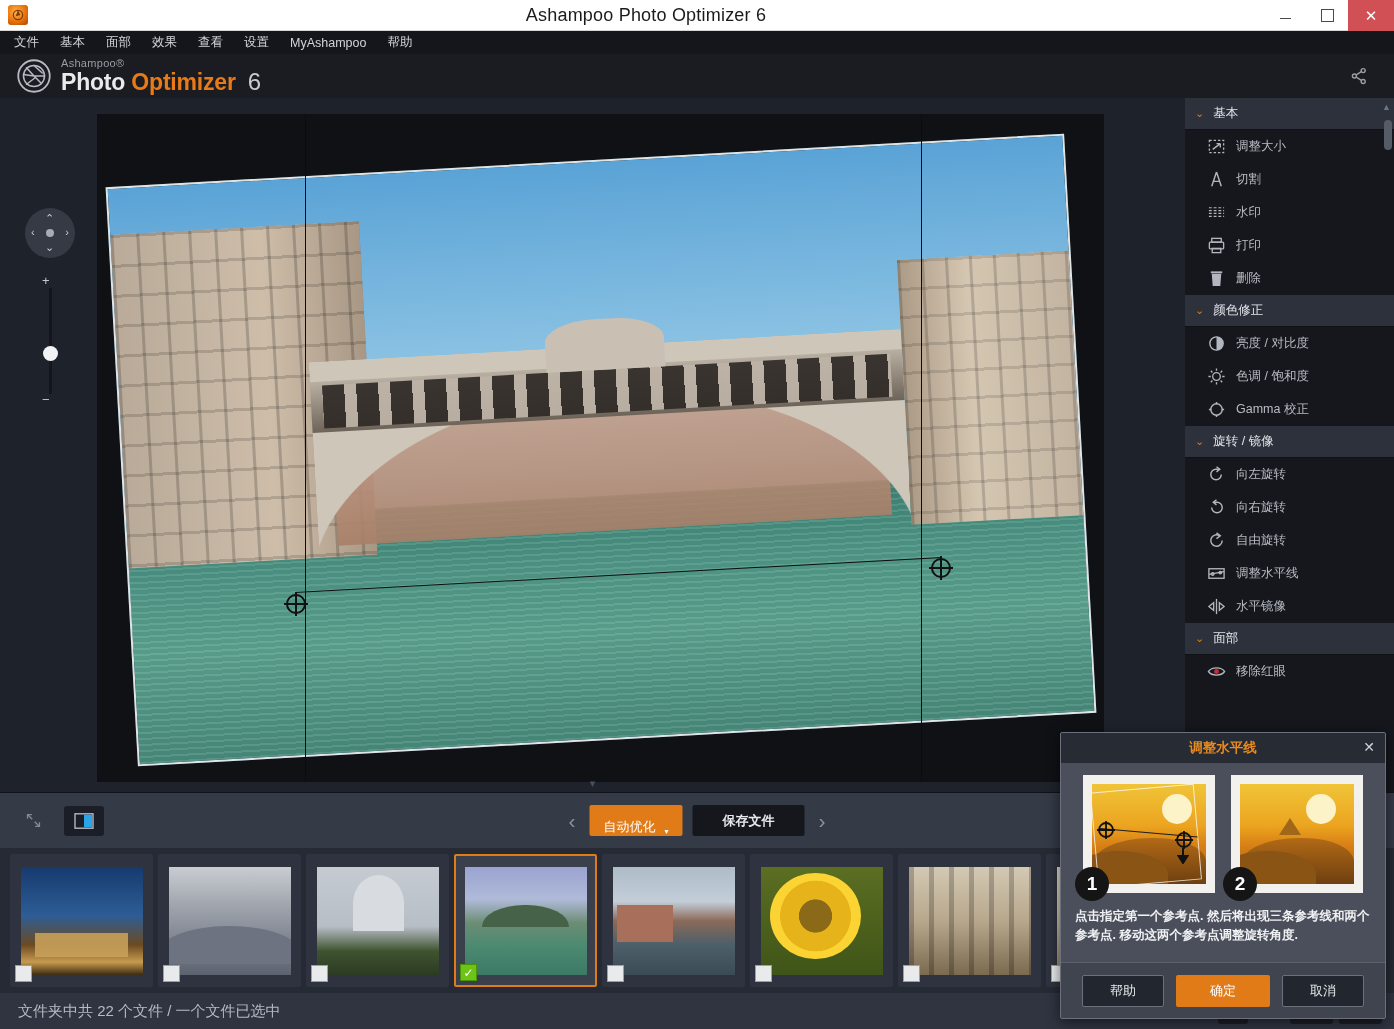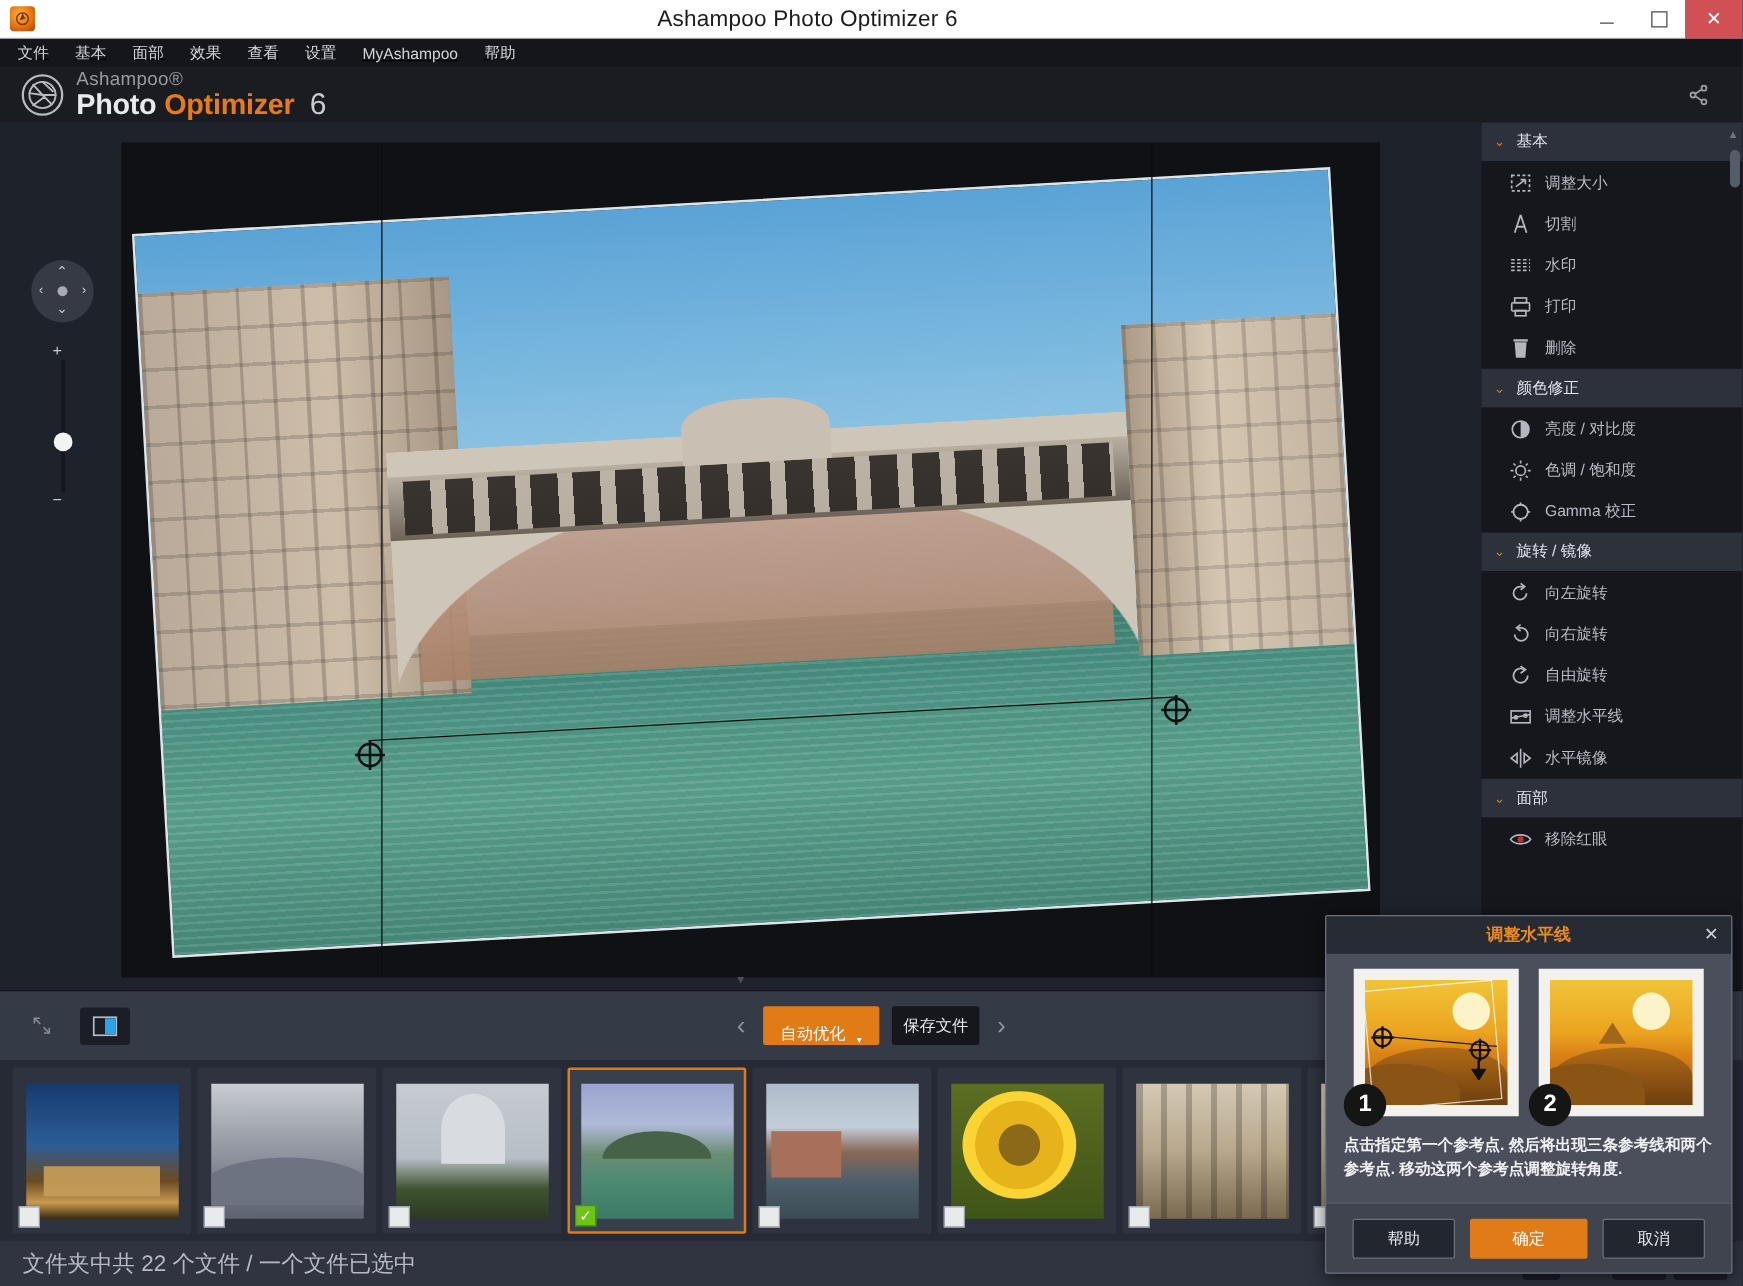--- a/index.html
+++ b/index.html
@@ -25,32 +25,32 @@
   .tb-btn { width:42px; height:31px; display:flex; align-items:center; justify-content:center;
     color:#4a4a4a; font-size:14px; }
   .tb-btn.close { background:#d05055; color:#fff; width:46px; }
   .tb-min::before { content:""; display:block; width:11px; height:1px; background:#4a4a4a; margin-top:7px; }
   .tb-max::before { content:""; display:block; width:11px; height:11px; border:1px solid #4a4a4a; }
   .tb-cls { font-size:15px; line-height:1; }
 
   
   .menubar {
     position:absolute; left:0; top:31px; width:1394px; height:23px;
-    background:#15161b; display:flex; align-items:center; padding-left:14px;text-decoration:underline;
+    background:#15161b; display:flex; align-items:center; padding-left:14px;
   }
   .menu-item { font-size:12.5px; color:#d3d5da; margin-right:21px; white-space:nowrap; }
 
   
   .brandbar {
     position:absolute; left:0; top:54px; width:1394px; height:44px;
     background:#1a1c22; display:flex; align-items:center;
   }
   .logo-mark { width:36px; height:36px; margin-left:16px; flex:none; }
   .brand-text { margin-left:9px; line-height:1; }
-  .brand-small { font-size:15px; color:#9a9ca2; letter-spacing:.3px; display:block; margin-bottom:1px;}
+  .brand-small { font-size:11px; color:#9a9ca2; letter-spacing:.3px; display:block; margin-bottom:1px;}
   .brand-main { font-size:23px; font-weight:bold; letter-spacing:-.2px; }
   .brand-photo { color:#e9eaec; }
   .brand-opt { color:#e87b17; }
   .brand-six { color:#c9cbd0; font-weight:normal; font-size:24px; margin-left:6px; }
   .share-btn { margin-left:auto; margin-right:22px; width:26px; height:26px;
     display:flex; align-items:center; justify-content:center; }
 
   
   .viewer {
     position:absolute; left:0; top:98px; width:1185px; height:694px;
@@ -142,21 +142,21 @@
   .tb-small { width:30px; height:26px; margin-left:18px; display:flex; align-items:center; justify-content:center; }
   .tb-box { width:40px; height:30px; margin-left:16px; background:#1b1e26; border-radius:3px;
       display:flex; align-items:center; justify-content:center; }
   .tb-center { margin-left:auto; margin-right:auto; display:flex; align-items:center; gap:10px;
       position:absolute; left:50%; transform:translateX(-50%); }
   .nav-arrow { color:#8d939f; font-size:21px; padding:0 4px; }
   .btn-auto { background:#e07b18; color:#fff; font-size:13px; height:31px;
       padding:0 14px; border-radius:2px; display:flex; align-items:flex-end; gap:9px; }
   .btn-auto .cv { font-size:8px; }
   .btn-save { background:#15171d; color:#e6e8ec; font-size:13px; height:31px;
-      padding:0 9px; border-radius:2px; display:flex; align-items:center; }
+      padding:0 30px; border-radius:2px; display:flex; align-items:center;font-weight:bold; }
   .tb-right { position:absolute; right:10px; display:flex; align-items:center; gap:8px; }
   .tb-rbox { height:30px; background:#2b303b; border-radius:3px; display:flex;
       align-items:center; gap:6px; padding:0 9px; }
 
   
   .strip {
     position:absolute; left:0; top:848px; width:1394px; height:145px;
     background:#262a34; display:flex; align-items:center; padding-left:10px; gap:5px; overflow:hidden;
   }
   .thumb-cell { width:143px; height:133px; background:#2e333f; border:1px solid #2e333f;
@@ -166,21 +166,21 @@
   .thumb-chk { position:absolute; left:4px; bottom:4px; width:17px; height:17px;
       background:#e9eaec; border:1px solid #9aa0ab; }
   .thumb-chk.on { background:#6cc417; border-color:#4c920c;
       display:flex; align-items:center; justify-content:center; color:#fff; font-size:12px; }
 
   
   .statusbar {
     position:absolute; left:0; top:993px; width:1394px; height:36px;
     background:#2f3440; display:flex; align-items:center; padding-left:18px;
   }
-  .status-text { font-size:18px; color:#b7bac2; }
+  .status-text { font-size:15px; color:#b7bac2; }
   .sb-right { position:absolute; right:12px; display:flex; align-items:center; gap:6px; }
   .sq-btn { width:30px; height:26px; background:#1b1e26; border-radius:3px;
       display:flex; align-items:center; justify-content:center; color:#cfd2d8; font-size:13px; }
   .sq-btn.dim { background:transparent; color:#676c78; }
   .txt-btn { height:26px; padding:0 9px; background:#1b1e26; border-radius:3px; color:#e2e4e8;
       font-size:12.5px; display:flex; align-items:center; }
 
   
   .dialog {
     position:absolute; left:1060px; top:732px; width:326px; height:287px;

